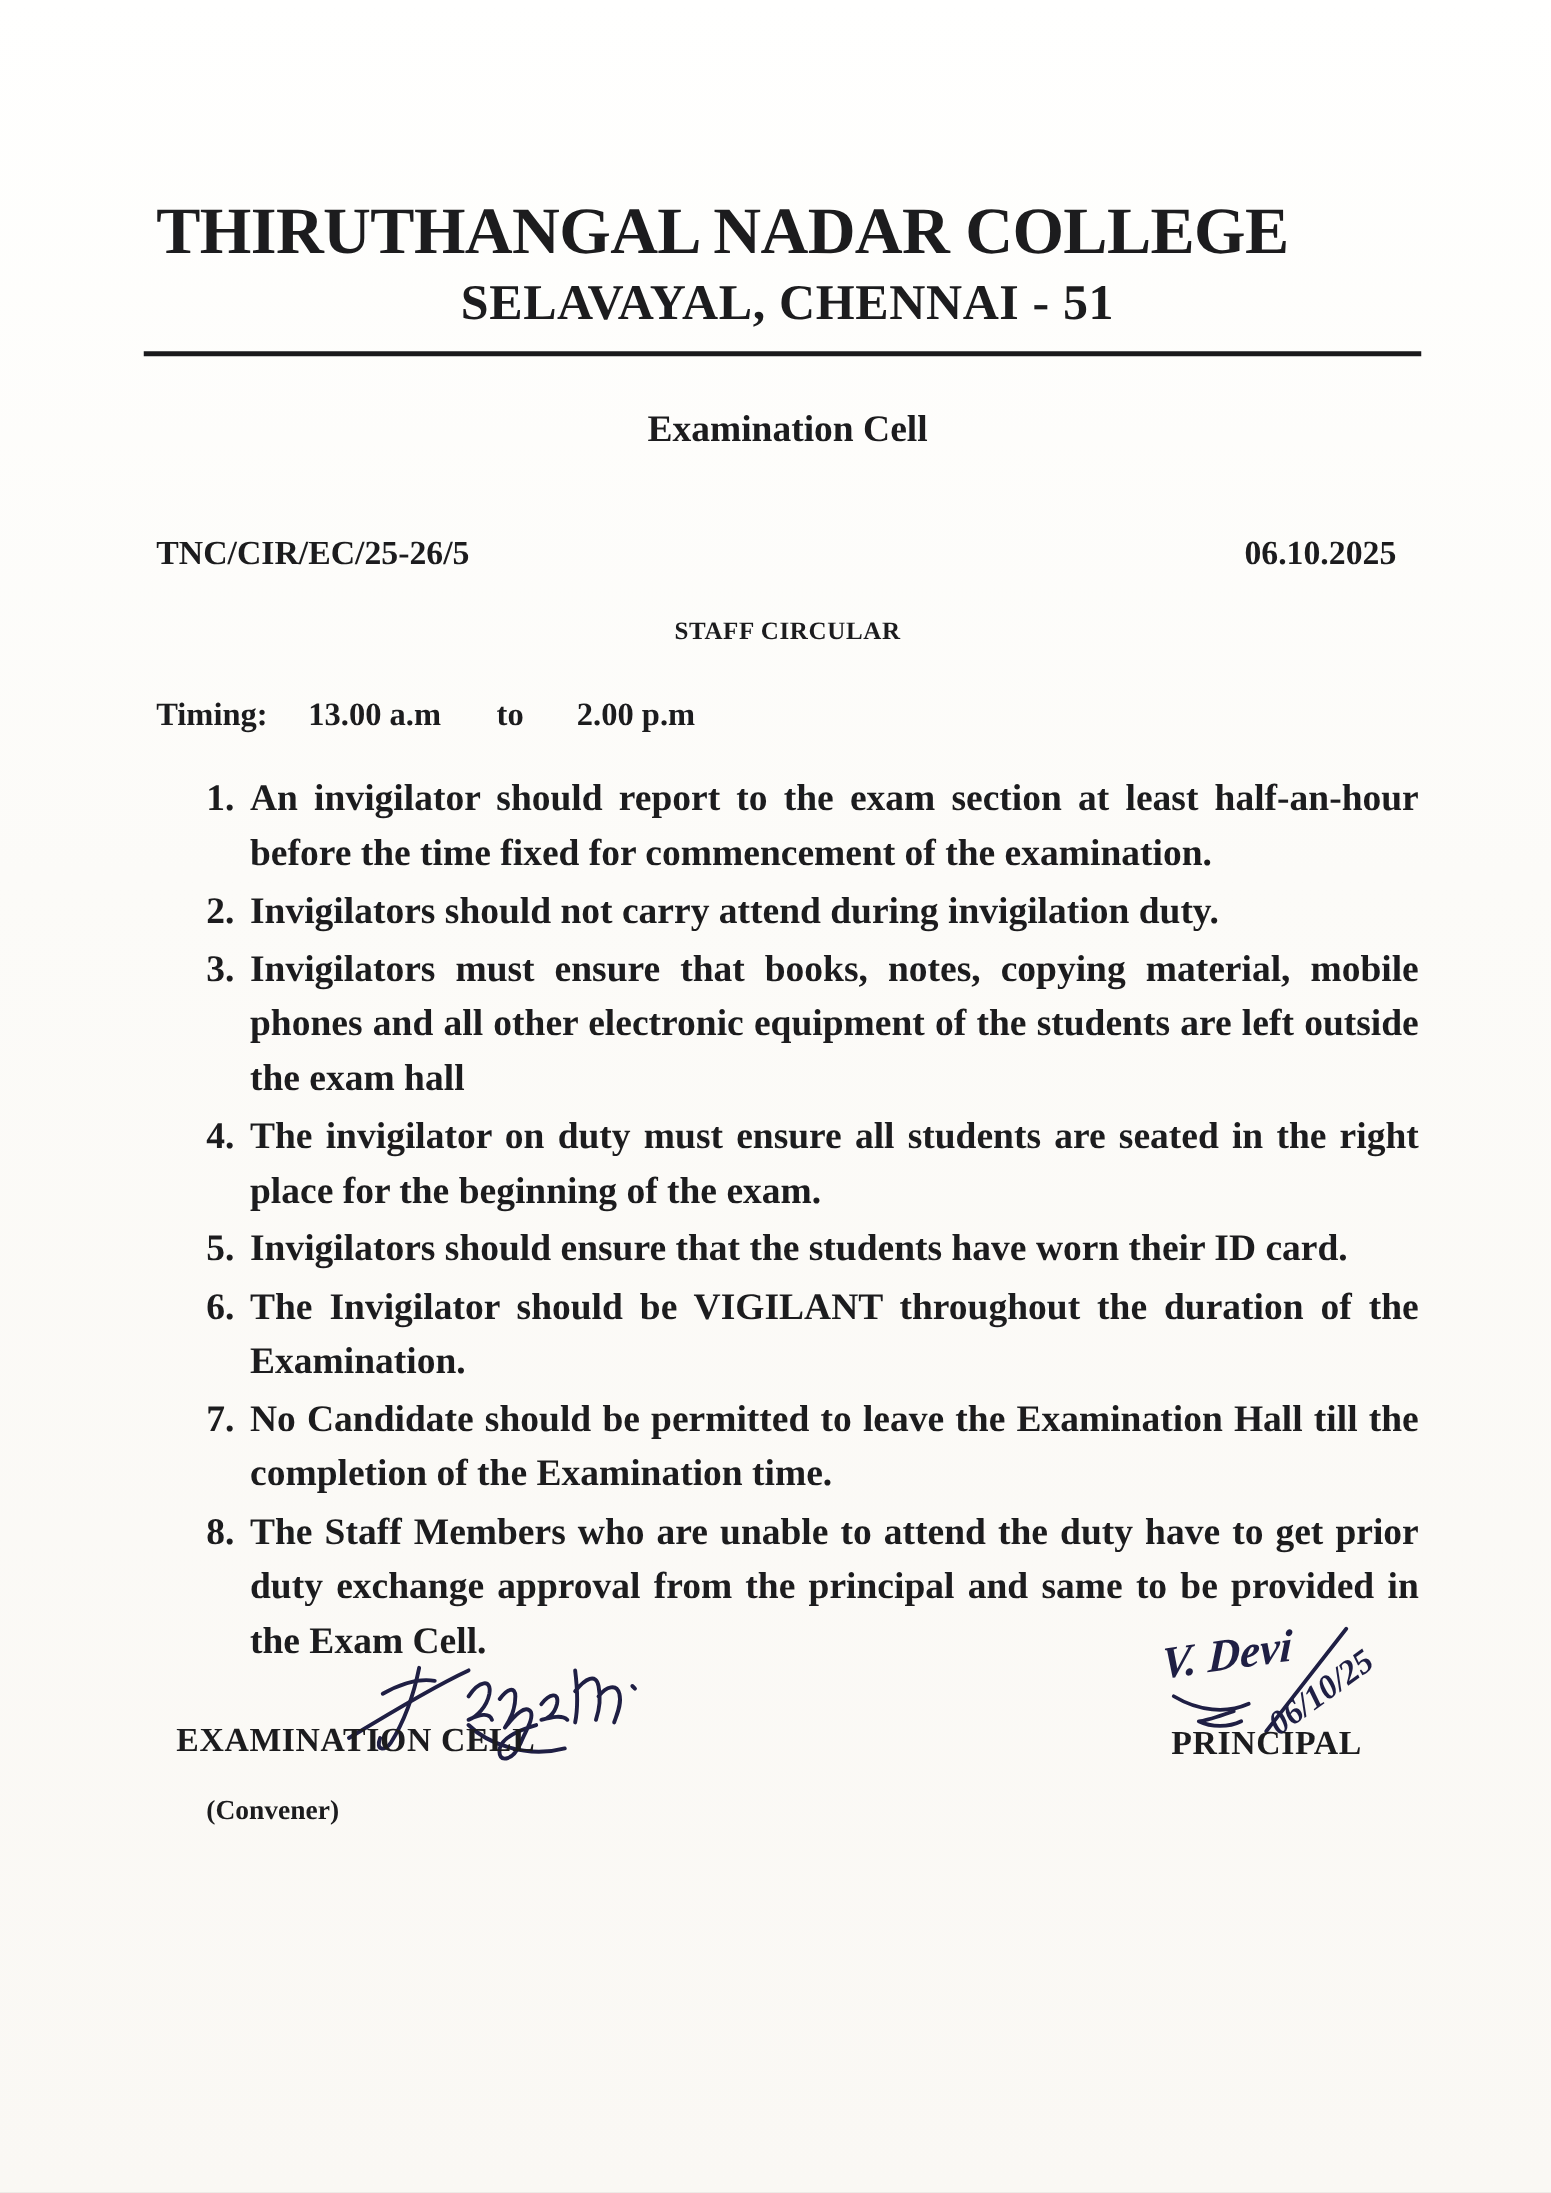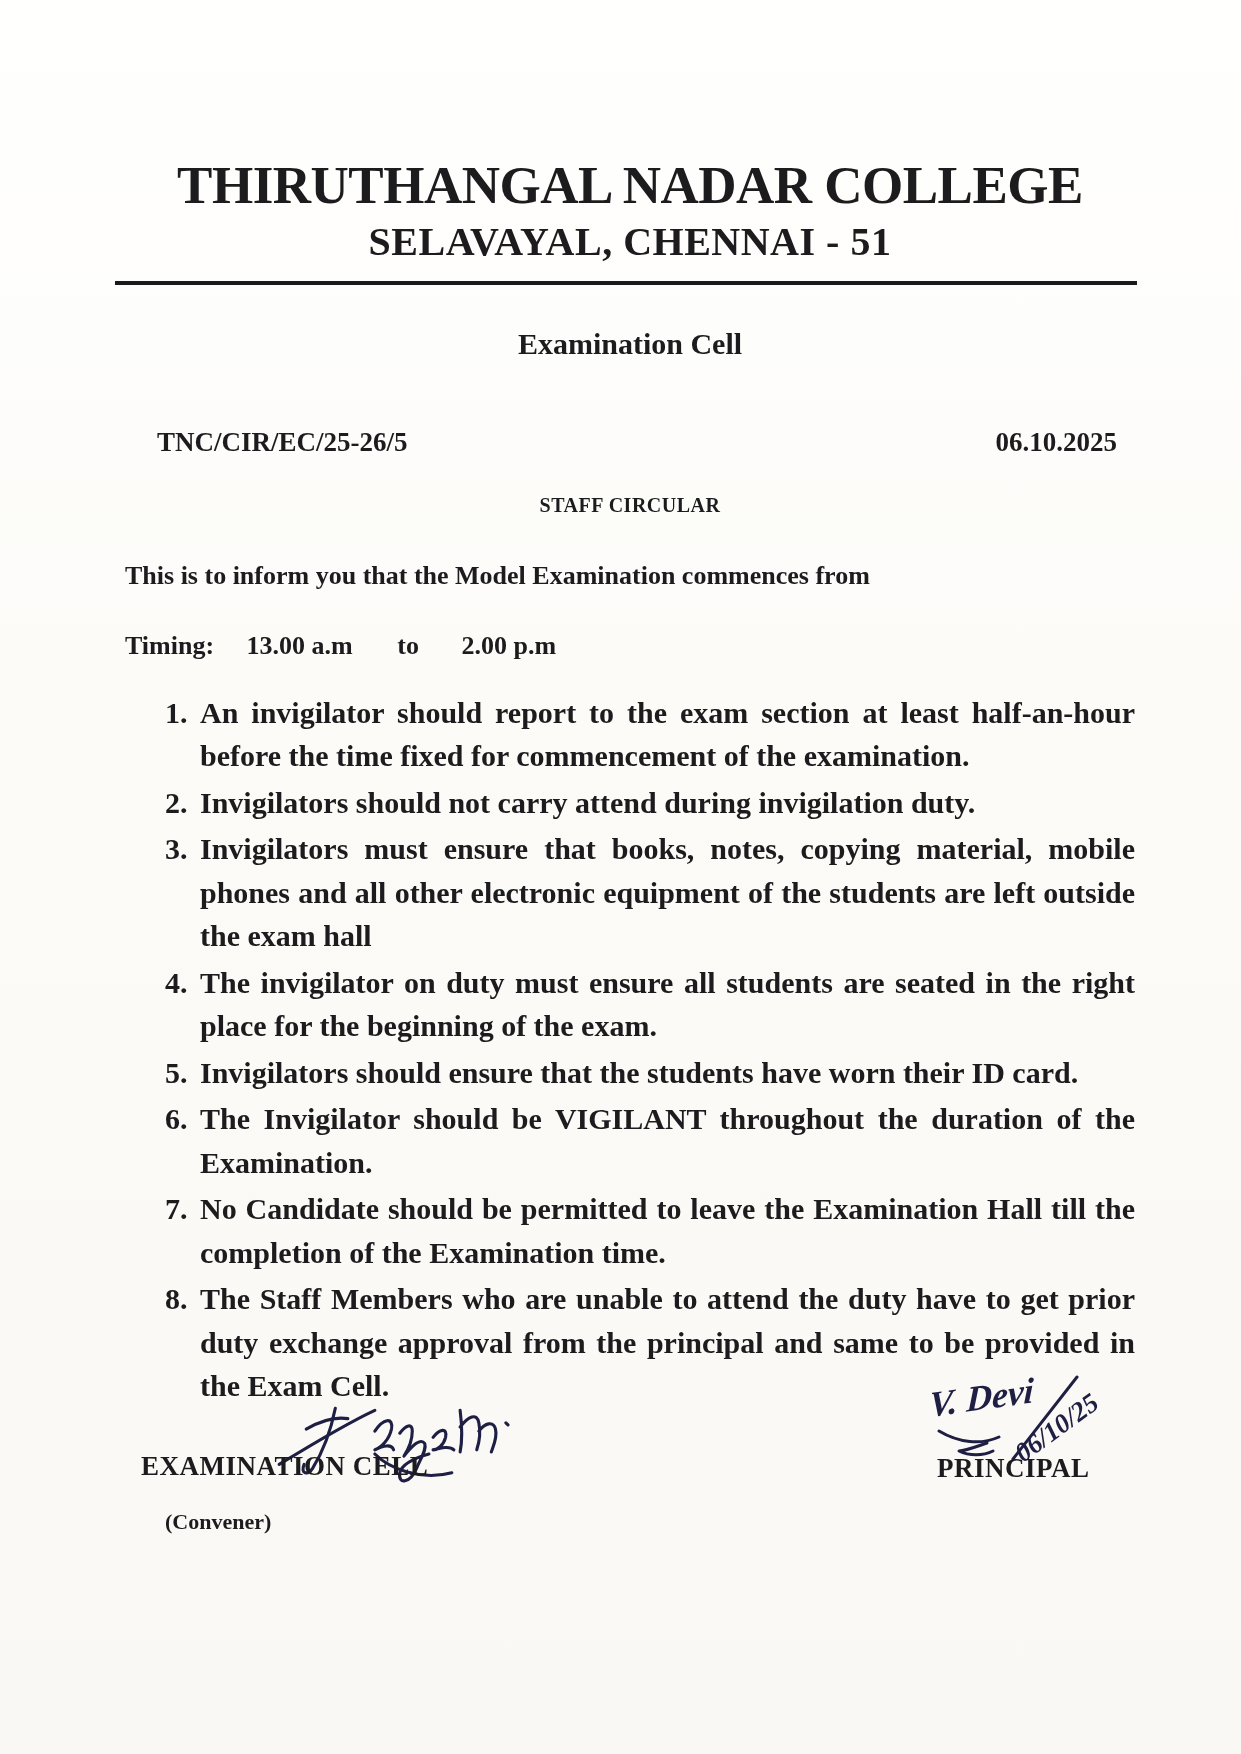--- a/index.html
+++ b/index.html
@@ -11,21 +11,20 @@
     margin: 0 auto;
     background: linear-gradient(180deg, #fffffe 0%, #fcfbf8 40%, #faf8f4 100%);
     color: #1c1c1e;
     font-family: "Liberation Serif", "DejaVu Serif", serif;
     font-weight: bold;
     padding: 0 106px 0 125px;
     overflow: hidden;
   }
   .college-name {
     margin-top: 156px;
-    text-align: center;
     font-size: 53px;
     letter-spacing: -0.5px;
     line-height: 1.1;
     white-space: nowrap;
   }
   .college-location {
     margin-top: 4px;
     text-align: center;
     font-size: 40px;
     letter-spacing: 0.5px;
@@ -42,21 +41,20 @@
     margin-top: 42px;
     text-align: center;
     font-size: 30px;
   }
   .ref-row {
     margin-top: 66px;
     display: flex;
     justify-content: space-between;
     align-items: baseline;
     font-size: 27px;
-    margin-left: 32px;
   }
   .ref-row .issue-date { margin-right: 18px; }
   .doc-title {
     margin-top: 36px;
     text-align: center;
     font-size: 20px;
     letter-spacing: 0.5px;
   }
   .intro {
     margin-top: 40px;
@@ -162,21 +160,20 @@
   <div class="cell-name">Examination Cell</div>
 
   <div class="ref-row">
     <span class="ref-no">TNC/CIR/EC/25-26/5</span>
     <span class="issue-date">06.10.2025</span>
   </div>
 
   <div class="doc-title">STAFF CIRCULAR</div>
 
   <div class="intro">
-    <div>This is to inform you that the Model Examination commences from</div>
   </div>
 
   <div class="timing-row">
     <span class="t-label">Timing:</span>
     <span class="t-start">13.00 a.m</span>
     <span class="t-conn">to</span>
     <span class="t-end">2.00 p.m</span>
   </div>
 
 

